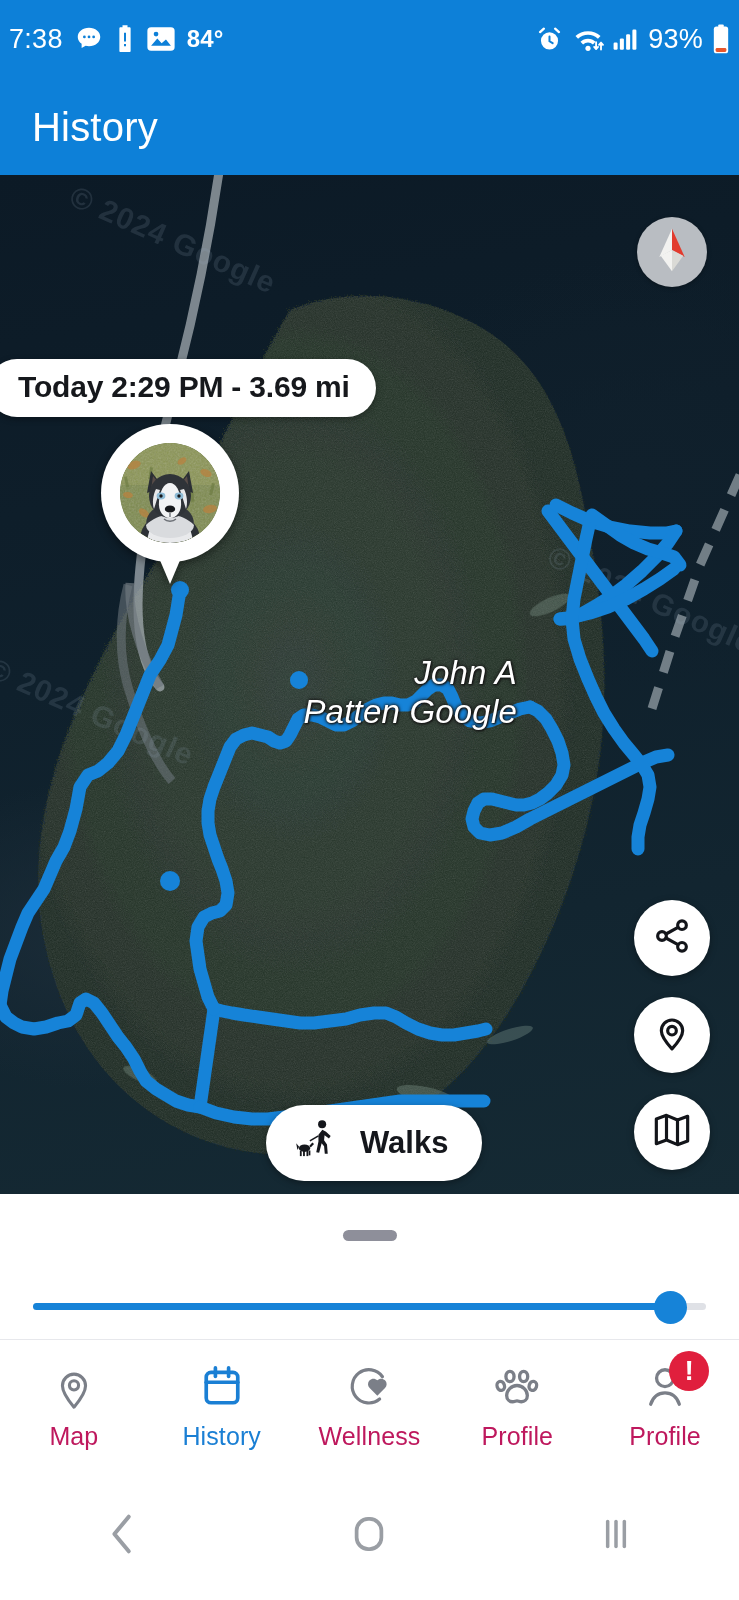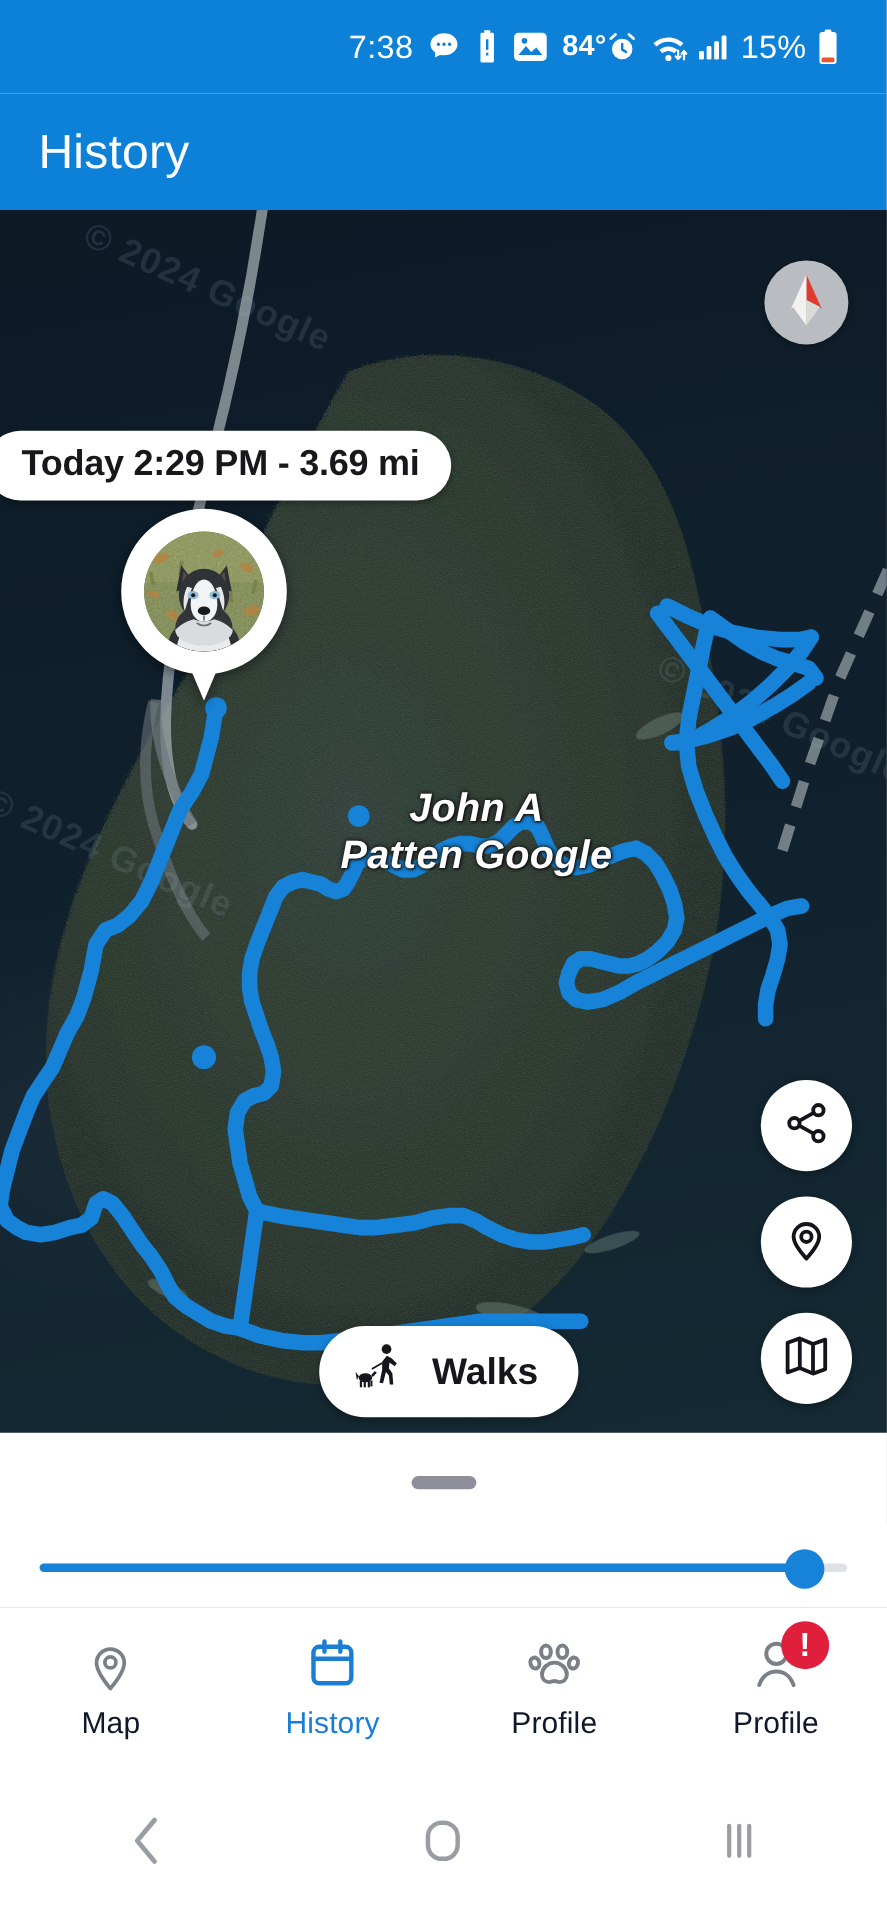--- a/index.html
+++ b/index.html
@@ -8,22 +8,22 @@
     font-family:"Liberation Sans", sans-serif;
     background:#ffffff;
     -webkit-font-smoothing:antialiased;
   }
   #phone { position:relative; width:739px; height:1600px; overflow:hidden; }
 
   
   .statusbar{
     position:absolute; left:0; top:0; width:739px; height:78px;
     background:#0d80d8; color:#fff;
-    display:flex; align-items:center; justify-content:flex-end;
-    padding:0 40px;
+    display:flex; align-items:center; justify-content:space-between;
+    padding:0 9px;
   }
   .sb-left{ display:flex; align-items:center; gap:11px; }
   .sb-right{ display:flex; align-items:center; gap:9px; }
   .sb-clock{ font-size:27px; font-weight:400; letter-spacing:.3px; }
   .sb-temp{ font-size:24px; font-weight:700; letter-spacing:.2px; }
   .sb-pct{ font-size:27px; font-weight:400; letter-spacing:.2px; }
   .ico{ display:inline-flex; align-items:center; justify-content:center; }
 
   
   .appbar{
@@ -61,22 +61,22 @@
   .wm1{ left:62px; top:48px; transform:rotate(24deg); }
   .wm2{ left:540px; top:408px; transform:rotate(24deg); }
   .wm3{ left:-20px; top:520px; transform:rotate(24deg); }
 
   
   .road{ position:absolute; inset:0; pointer-events:none; }
 
   
   .place-label{
     position:absolute; left:277px; top:479px; width:240px;
-    text-align:center; color:#fff; font-style:italic;
-    font-size:33px; line-height:1.18; font-weight:700;
+    text-align:right; color:#fff; font-style:italic;
+    font-size:33px; line-height:1.18; font-weight:400;
     text-shadow:0 0 4px #1a1a1a, 0 0 3px #1a1a1a, 1px 1px 2px #111;
     pointer-events:none; letter-spacing:.2px;
   }
 
   
   .track{ position:absolute; inset:0; pointer-events:none; }
 
   
   .compass{
     position:absolute; right:32px; top:42px; width:70px; height:70px;
@@ -166,21 +166,21 @@
   
   .bottomnav{
     position:absolute; left:0; top:1339px; width:739px; height:133px;
     background:#fff; border-top:1px solid #e7e8ec;
     display:flex; align-items:center;
   }
   .nav-item{
     flex:1; display:flex; flex-direction:column; align-items:center; gap:11px;
     position:relative;
   }
-  .nav-label{ font-size:25px; color:#0f172a; letter-spacing:.1px; }
+  .nav-label{ font-size:25px; color:#be185d; letter-spacing:.1px; }
   .nav-item.active .nav-label{ color:#1a7fd4; font-weight:400; }
   .nav-icon{ height:50px; display:flex; align-items:flex-end; justify-content:center; position:relative; }
   .badge{
     position:absolute; right:-22px; top:-10px;
     width:40px; height:40px; border-radius:50%;
     background:#e01f3d; color:#fff;
     display:flex; align-items:center; justify-content:center;
     font-size:28px; font-weight:700; line-height:1;
   }
 
@@ -241,21 +241,21 @@
         </svg>
       </span>
       <span class="ico">
         <svg width="26" height="24" viewBox="0 0 22 20" fill="#fff">
           <rect x="0.5" y="13" width="3.4" height="6" rx="1"></rect>
           <rect x="5.8" y="9.5" width="3.4" height="9.5" rx="1"></rect>
           <rect x="11.1" y="6" width="3.4" height="13" rx="1"></rect>
           <rect x="16.4" y="2" width="3.4" height="17" rx="1"></rect>
         </svg>
       </span>
-      <span class="sb-pct">15%</span>
+      <span class="sb-pct">93%</span>
       <span class="ico">
         <svg width="18" height="30" viewBox="0 0 13 23">
           <rect x="4.3" y="0.4" width="4.4" height="2.1" rx="1" fill="#fff"></rect>
           <rect x="1" y="2" width="11" height="20.5" rx="2" fill="#fff"></rect>
           <rect x="2.4" y="18.4" width="8.2" height="3" rx="1" fill="#e8572c"></rect>
         </svg>
       </span>
     </div>
   </div>
 
@@ -552,20 +552,29 @@
         <svg width="44" height="48" viewBox="0 0 24 26" fill="none" stroke="#1a7fd4" stroke-width="2" stroke-linecap="round" stroke-linejoin="round">
           <rect x="3.4" y="5" width="17.2" height="16.6" rx="2.6"></rect>
           <path d="M3.4 10.4 H20.6"></path>
           <path d="M8.4 2.6 V7.2"></path>
           <path d="M15.6 2.6 V7.2"></path>
         </svg>
       </div>
       <div class="nav-label">History</div>
     </div>
 
+    <div class="nav-item">
+      <div class="nav-icon">
+        <svg width="46" height="48" viewBox="0 0 26 26" fill="none">
+          <path d="M20.6 7.2 A9.4 9.4 0 1 0 19 19.8" stroke="#7b7f88" stroke-width="1.8" stroke-linecap="round"></path>
+          <path d="M18.9 9.6c-1.5-1.5-3.9-1.5-5.3 0-1.5 1.5-1.5 3.9 0 5.4l5.3 5.3 5.3-5.3c1.5-1.5 1.5-3.9 0-5.4-1.5-1.5-3.9-1.5-5.3 0z" transform="translate(-1.4,-1.3) scale(0.82) translate(4.4,3.2)" fill="#7b7f88"></path>
+        </svg>
+      </div>
+      <div class="nav-label">Wellness</div>
+    </div>
 
     <div class="nav-item">
       <div class="nav-icon">
         <svg width="48" height="48" viewBox="0 0 26 26" fill="none" stroke="#7b7f88" stroke-width="1.8" stroke-linejoin="round">
           <ellipse cx="9.2" cy="7.3" rx="2.2" ry="2.8"></ellipse>
           <ellipse cx="16.6" cy="7.3" rx="2.2" ry="2.8"></ellipse>
           <ellipse cx="4.2" cy="12.4" rx="2" ry="2.5" transform="rotate(-18 4.2 12.4)"></ellipse>
           <ellipse cx="21.6" cy="12.4" rx="2" ry="2.5" transform="rotate(18 21.6 12.4)"></ellipse>
           <path d="M13 12.2c-3.1 0-5.6 2.6-5.6 5.4 0 2.2 1.6 3.4 3.2 3.4 1.1 0 1.7-.5 2.4-.5s1.3.5 2.4.5c1.6 0 3.2-1.2 3.2-3.4 0-2.8-2.5-5.4-5.6-5.4z"></path>
         </svg>

